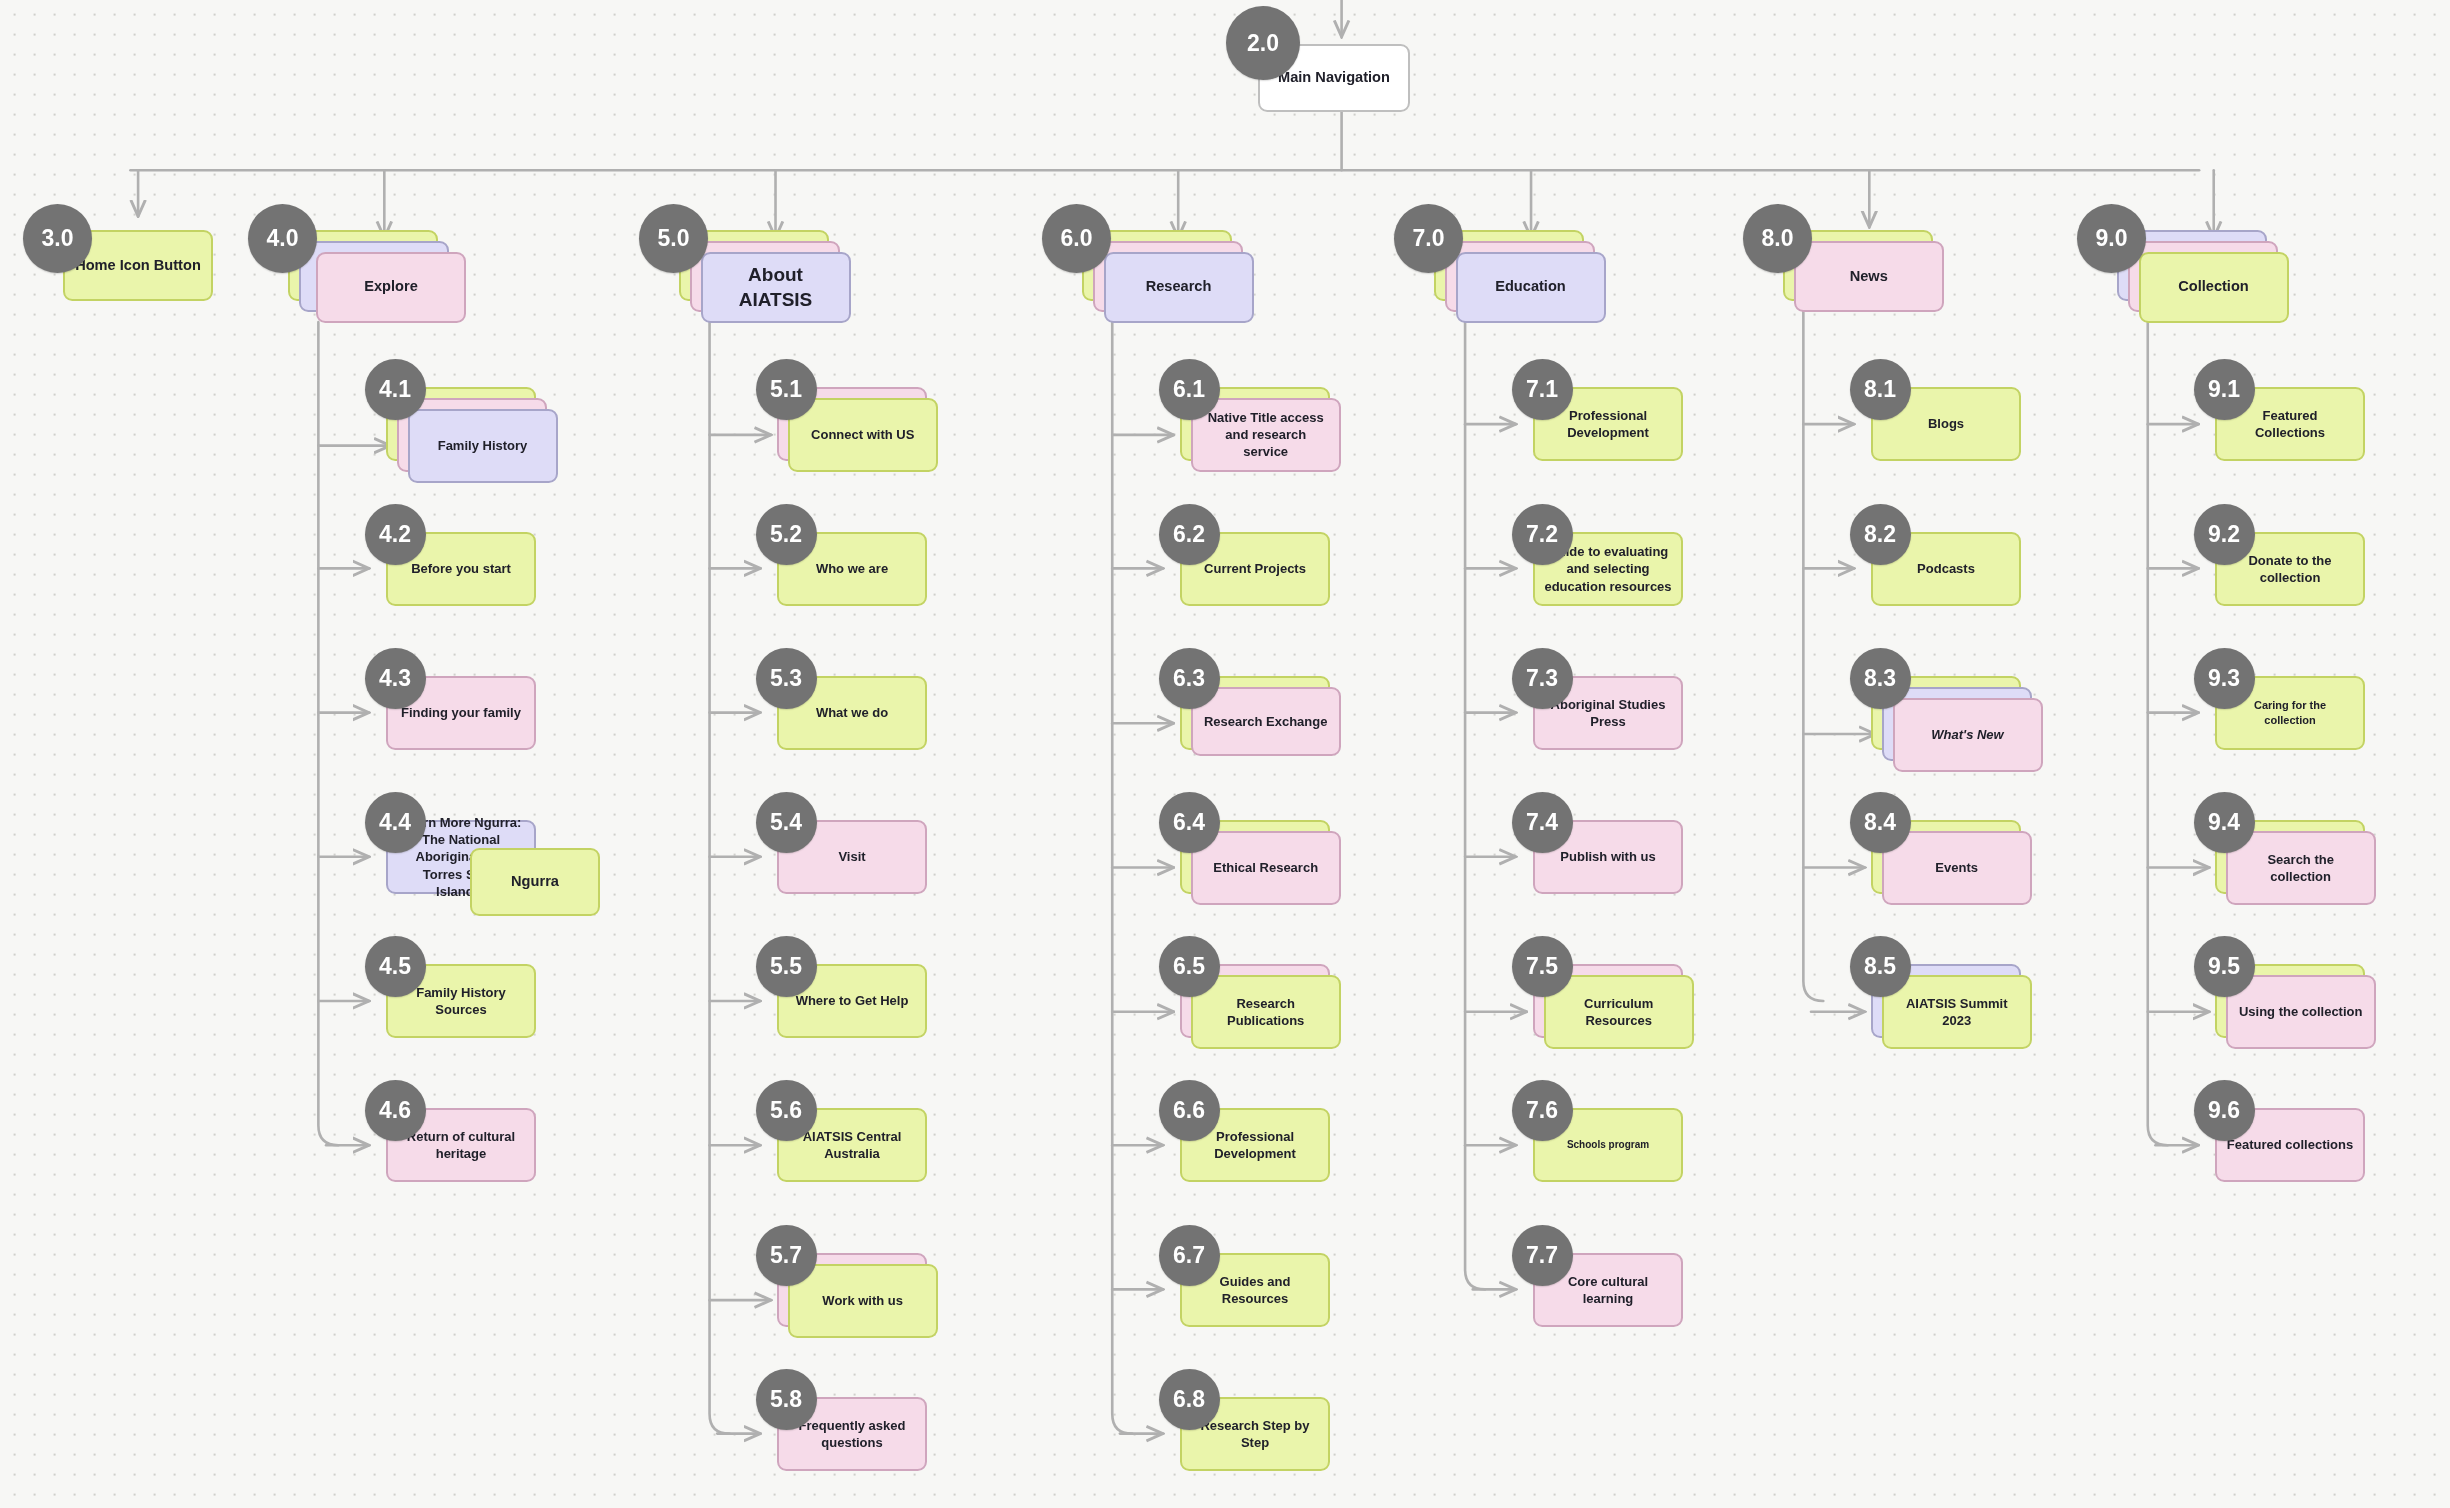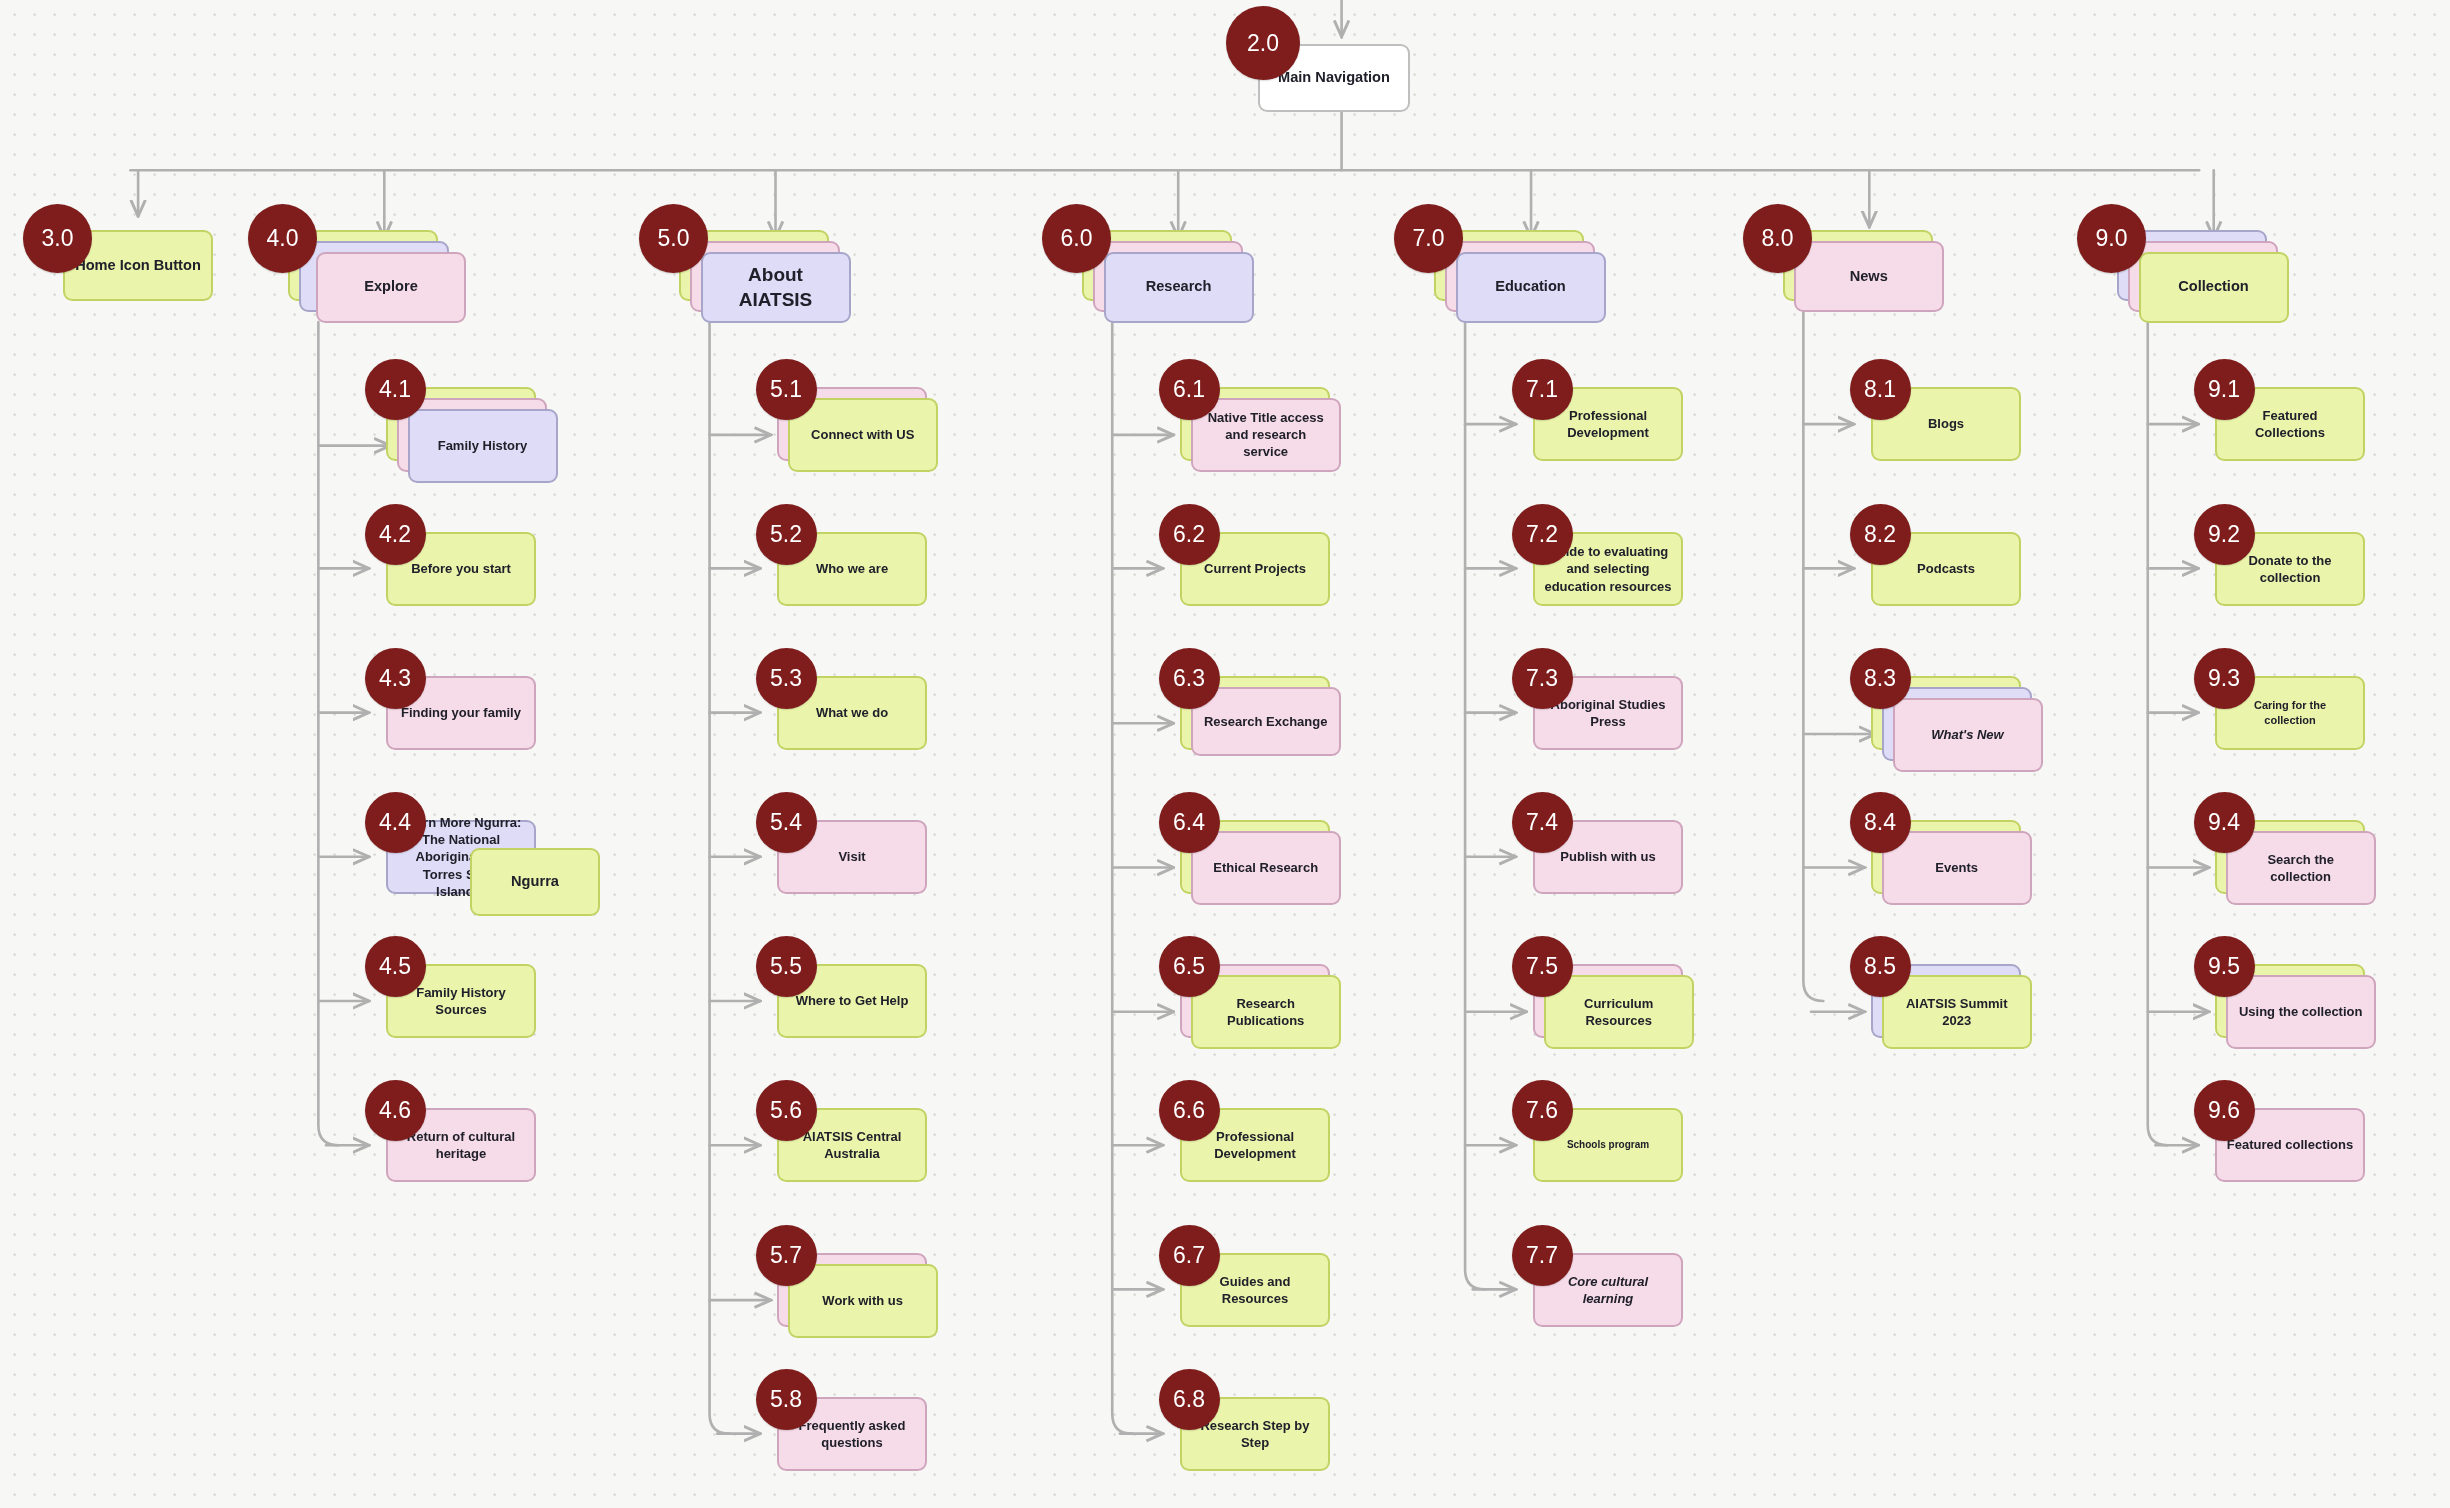--- a/index.html
+++ b/index.html
@@ -32,24 +32,24 @@
     line-height:1.32; padding:0 9.2px; white-space:pre-line;
   }
   .c-yellow { background:#eaf5ab; border-color:#c3d363; }
   .c-pink   { background:#f6dbe9; border-color:#cfa5bd; }
   .c-lav    { background:#dedcf7; border-color:#a7a5c9; }
   .c-white  { background:#ffffff; border-color:#bfbfbf; }
 
   .badge {
     position:absolute;
     border-radius:50%;
-    background:#7f1d1d;
+    background:#737373;
     color:#ffffff;
     display:flex; align-items:center; justify-content:center;
-    font-size:23px; font-weight:400;
+    font-size:23px; font-weight:700;
     z-index:40;
     box-shadow:0 0.8px 1.5px rgba(0,0,0,.18);
   }
 </style>
 </head>
 <body>
 
 <div id="canvas">
   <svg id="wires" viewBox="0 0 3194 1966">
     <defs>
@@ -349,21 +349,21 @@
       <div class="badge" style="width: 61px; height: 61px; left: -21.5px; top: -28px;">7.5</div>
     </div>
     <div class="node" style="left: 1533px; top: 1108px; width: 196px; height: 120px;">
       <div class="card c-yellow" style="left: 0px; top: 0px; width: 150px; height: 74px; z-index: 10;">
         <span class="lbl" style="font-size: 10px;">Schools program</span>
       </div>
       <div class="badge" style="width: 61px; height: 61px; left: -21.5px; top: -28px;">7.6</div>
     </div>
     <div class="node" style="left: 1533px; top: 1253px; width: 196px; height: 120px;">
       <div class="card c-pink" style="left: 0px; top: 0px; width: 150px; height: 74px; z-index: 10;">
-        <span class="lbl" style="font-size: 13px; font-style: italic;">Core cultural
+        <span class="lbl" style="font-size: 13px;">Core cultural
 learning</span>
       </div>
       <div class="badge" style="width: 61px; height: 61px; left: -21.5px; top: -28px;">7.7</div>
     </div>
     <div class="node" style="left: 1783px; top: 230px; width: 196px; height: 117px;">
       <div class="card c-yellow" style="left: 0px; top: 0px; width: 150px; height: 71px; z-index: 10;"></div>
       <div class="card c-pink" style="left: 10.7px; top: 10.7px; width: 150px; height: 71px; z-index: 11;">
         <span class="lbl" style="font-size: 14.6px;">News</span>
       </div>
       <div class="badge" style="width: 69px; height: 69px; left: -40px; top: -26px;">8.0</div>

